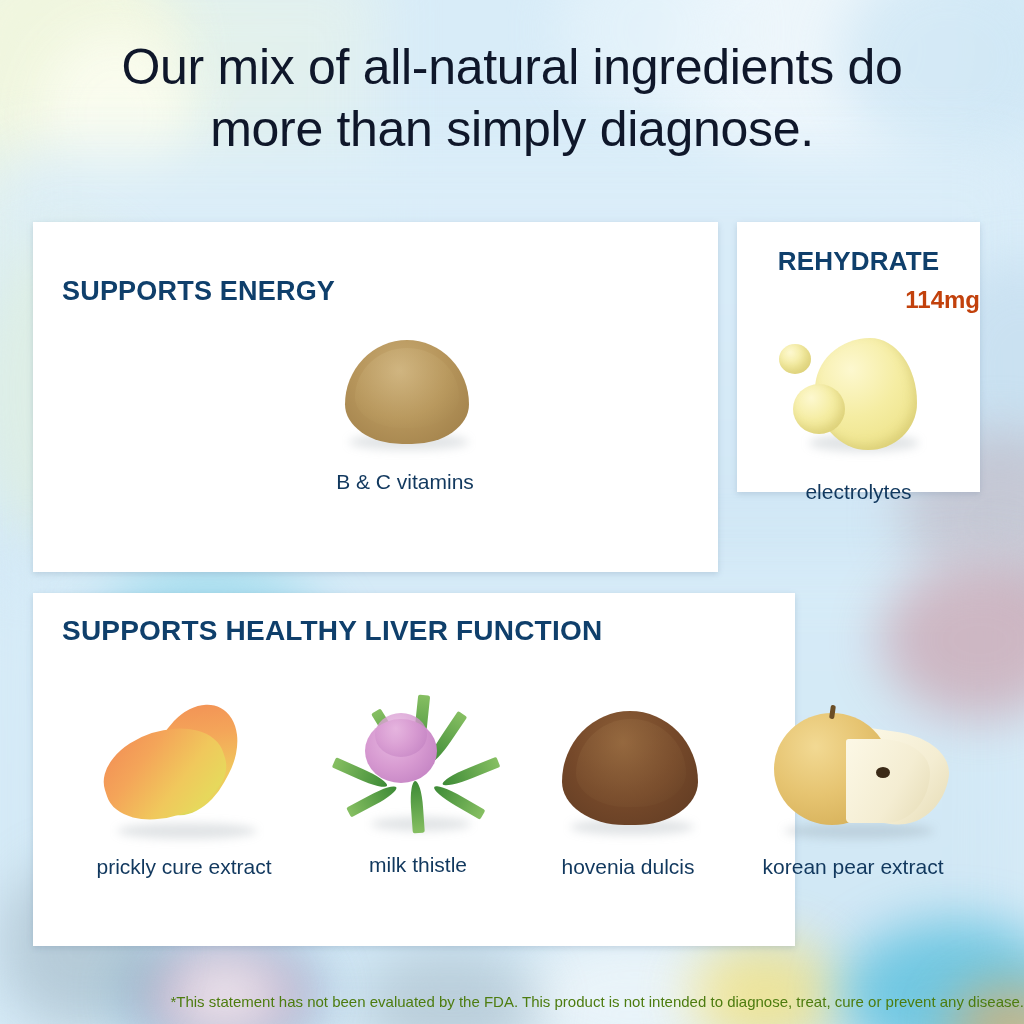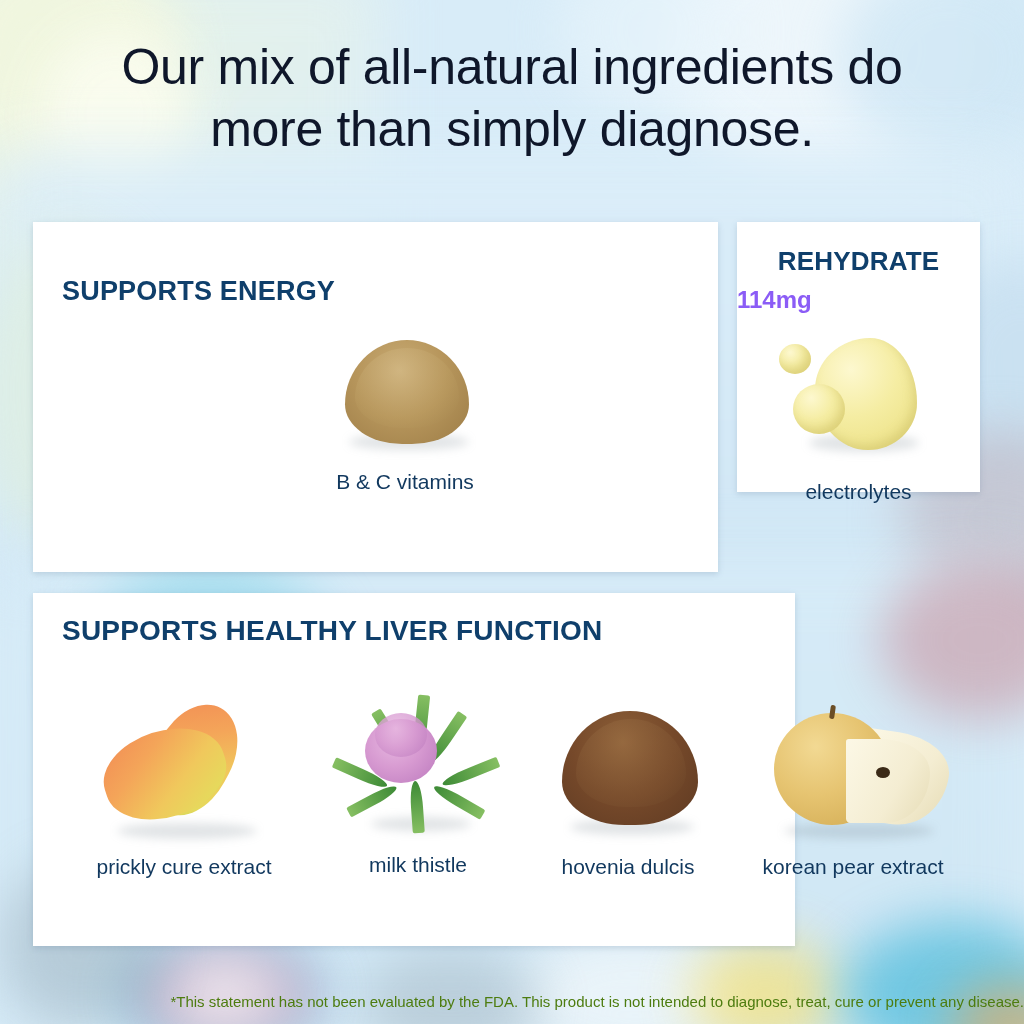--- a/index.html
+++ b/index.html
@@ -32,22 +32,22 @@
   #card-liver    {left:33px;  top:593px; width:762px; height:353px;text-decoration:underline;}
 
   .card-title{
     position:absolute;color:#0f3f6b;font-weight:bold;
     letter-spacing:.2px;
   }
   #t-energy{left:29px;top:22px;font-size:27px;margin-top:32px;}
   #t-liver {left:29px;top:22px;font-size:28px;}
   #t-rehydrate{left:0;right:0;top:24px;text-align:center;font-size:26px;}
   .mg{
-    position:absolute;left:0;right:0;top:64px;text-align:left;
-    color:#8b5cf6;font-size:24px;font-weight:bold;
+    position:absolute;left:0;right:0;top:64px;text-align:right;
+    color:#c2410c;font-size:24px;font-weight:bold;
   }
 
   
   .cell{position:absolute;text-align:center;}
   .art{position:relative;width:100%;height:150px;}
   .cap{
     color:#11385e;font-size:21px;white-space:nowrap;
     position:absolute;left:50%;transform:translateX(-50%);
   }
 

